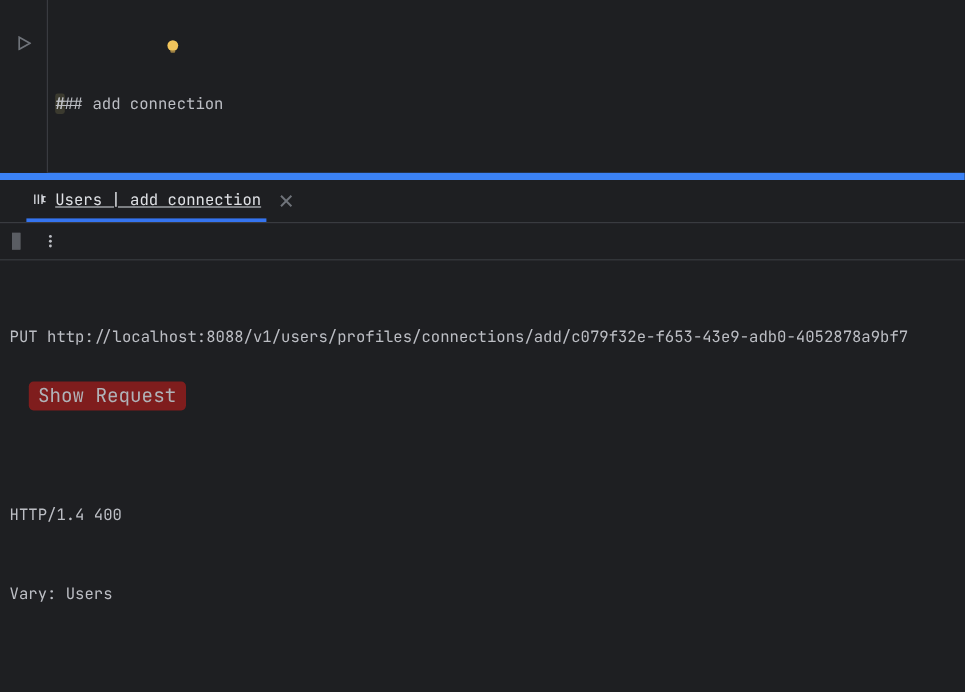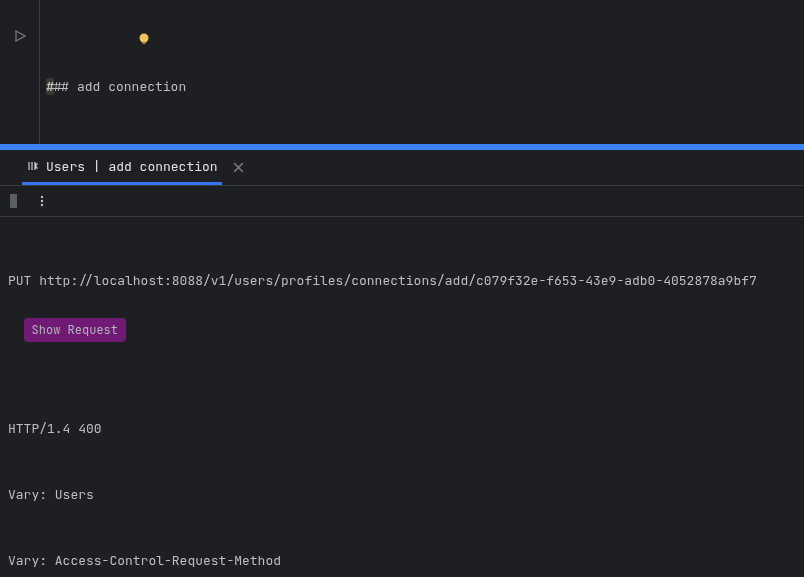--- a/index.html
+++ b/index.html
@@ -55,20 +55,21 @@
   .method   { color: #c77dbb; font-style: italic; }
   .url      { color: #56a8f5; text-decoration: underline; }
 
   .tab-strip {
     height: 36px;
     display: flex;
     align-items: center;
     border-bottom: 1px solid #393b40;
     padding-left: 22px;
     gap: 8px;
+    text-decoration: underline;
   }
   .tab {
     display: flex;
     align-items: center;
     gap: 6px;
     height: 100%;
     padding: 0 4px;
     border-bottom: 3px solid #3574f0;
     color: #dfe1e5;
     cursor: pointer;
@@ -106,24 +107,24 @@
     line-height: 22px;
     white-space: pre;
     color: #bcbec4;
   }
   .req-line { color: #bcbec4; }
   .show-req {
     display: inline-block;
     margin-top: 4px;
     margin-bottom: 10px;
     padding: 1px 8px;
-    background: #701a75;
+    background: #7f1d1d;
     border-radius: 4px;
     color: #b0b3b8;
-    font-size: 12px;
+    font-size: 16px;
     cursor: pointer;
   }
   .resp-line { height: 22px; }
 </style>
 </head>
 <body>
 
 <div class="editor-pane">
   <div class="gutter">
     <svg class="run-icon" viewBox="0 0 12 12">
@@ -165,21 +166,20 @@
       <circle cx="7" cy="11" r="1.2"></circle>
   </svg>
 </div>
 
 <div class="response-pane">
   <div class="req-line">PUT http://localhost:8088/v1/users/profiles/connections/add/c079f32e-f653-43e9-adb0-4052878a9bf7</div>
   <div class="show-req">Show Request</div>
   <div>
     <div class="resp-line">HTTP/1.4 400</div>
     <div class="resp-line">Vary: Users</div>
-    <div class="resp-line">Vary: Access-Control-Request-Method</div>
     
     
     
     
     
     
     
     
     
     

